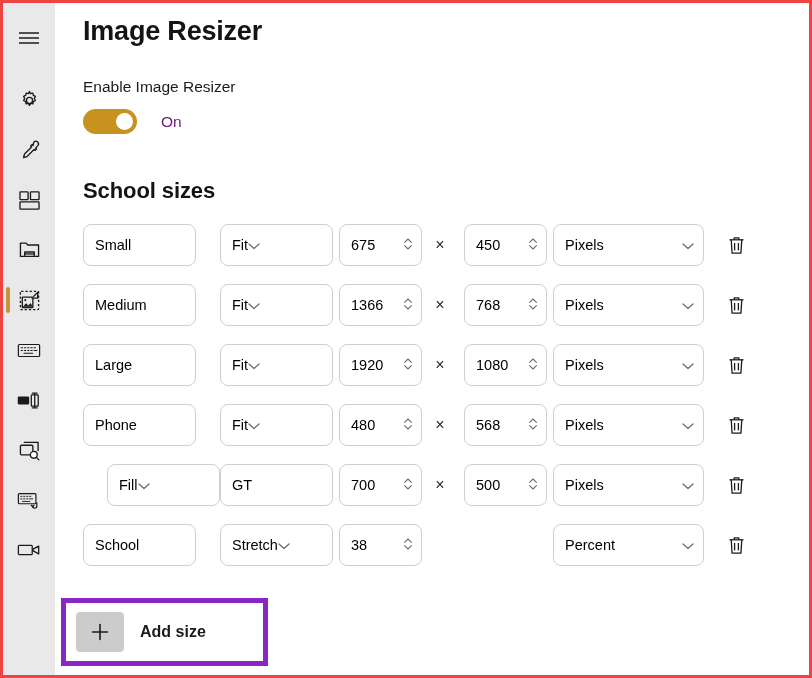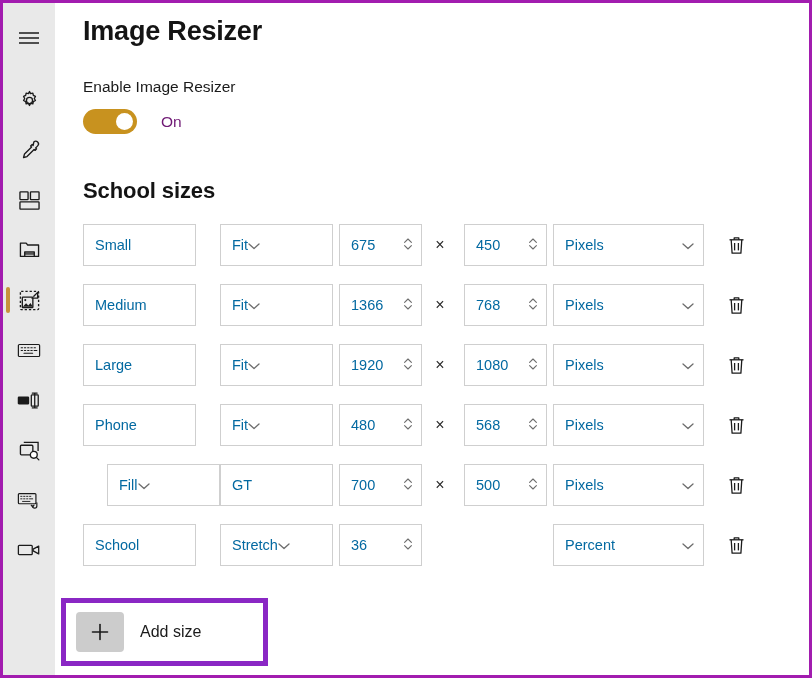--- a/index.html
+++ b/index.html
@@ -10,21 +10,21 @@
     overflow: hidden;
     font-family: "Liberation Sans", sans-serif;
     background: #ffffff;
   }
 
   #app {
     position: relative;
     width: 812px;
     height: 678px;
     background: #ffffff;
-    border: 3px solid #a21caf;
+    border: 3px solid #ef4444;
     overflow: hidden;
     display: flex;
   }
 
   
   .sidebar {
     width: 52px;
     flex: 0 0 52px;
     background: #e9e9e9;
     height: 100%;
@@ -130,27 +130,27 @@
   .size-row {
     display: flex;
     align-items: center;
     height: 46px;
     margin-bottom: 14px;
   }
 
   .field {
     height: 42px;
     border: 1px solid #cfcfcf;
-    border-radius: 0;
+    border-radius: 8px;
     background: #ffffff;
     display: flex;
     align-items: center;
     padding: 0 11px;
     font-size: 14.5px;
-    color: #0369a1;
+    color: #000000;
     cursor: text;
     position: relative;
   }
 
   .field.name      { width: 113px; }
   .field.combo     { width: 113px; margin-left: 24px; cursor: pointer; justify-content: flex-start; padding-right: 9px; }
   .field.num       { width: 83px;  margin-left: 6px; justify-content: space-between; padding-right: 8px; }
   .field.unit      { width: 151px; margin-left: 6px; cursor: pointer; justify-content: space-between; padding-right: 9px; }
 
   .x-sep {
@@ -201,20 +201,21 @@
     align-items: center;
   }
 
   .add-btn {
     display: flex;
     align-items: center;
     cursor: pointer;
     background: transparent;
     border: none;
     padding: 0;
+    font-weight: bold;
   }
 
   .add-icon-box {
     width: 48px;
     height: 40px;
     background: #cccccc;
     border-radius: 4px;
     display: flex;
     align-items: center;
     justify-content: center;
@@ -599,21 +600,21 @@
         </div>
         <div class="size-row">
           <div class="field name">School</div>
           <div class="field combo">
             <span>Stretch</span>
             <span><svg class="chev" viewBox="0 0 12 8" fill="none" stroke="#6d6d6d" stroke-width="1.3" stroke-linecap="round" stroke-linejoin="round">
                 <polyline points="1,2 6,6.6 11,2"></polyline>
               </svg></span>
           </div>
           <div class="field num">
-            <span>36</span>
+            <span>38</span>
             <span><svg class="spinner" viewBox="0 0 10 16" fill="none" stroke="#6d6d6d" stroke-width="1.1" stroke-linecap="round" stroke-linejoin="round">
                 <polyline points="1.6,6.4 5,3 8.4,6.4"></polyline>
                 <polyline points="1.6,9.6 5,13 8.4,9.6"></polyline>
               </svg></span>
           </div>
           <div class="unit-gap"></div>
           <div class="num-gap"></div>
           <div class="field unit">
             <span>Percent</span>
             <span><svg class="chev" viewBox="0 0 12 8" fill="none" stroke="#6d6d6d" stroke-width="1.3" stroke-linecap="round" stroke-linejoin="round">

